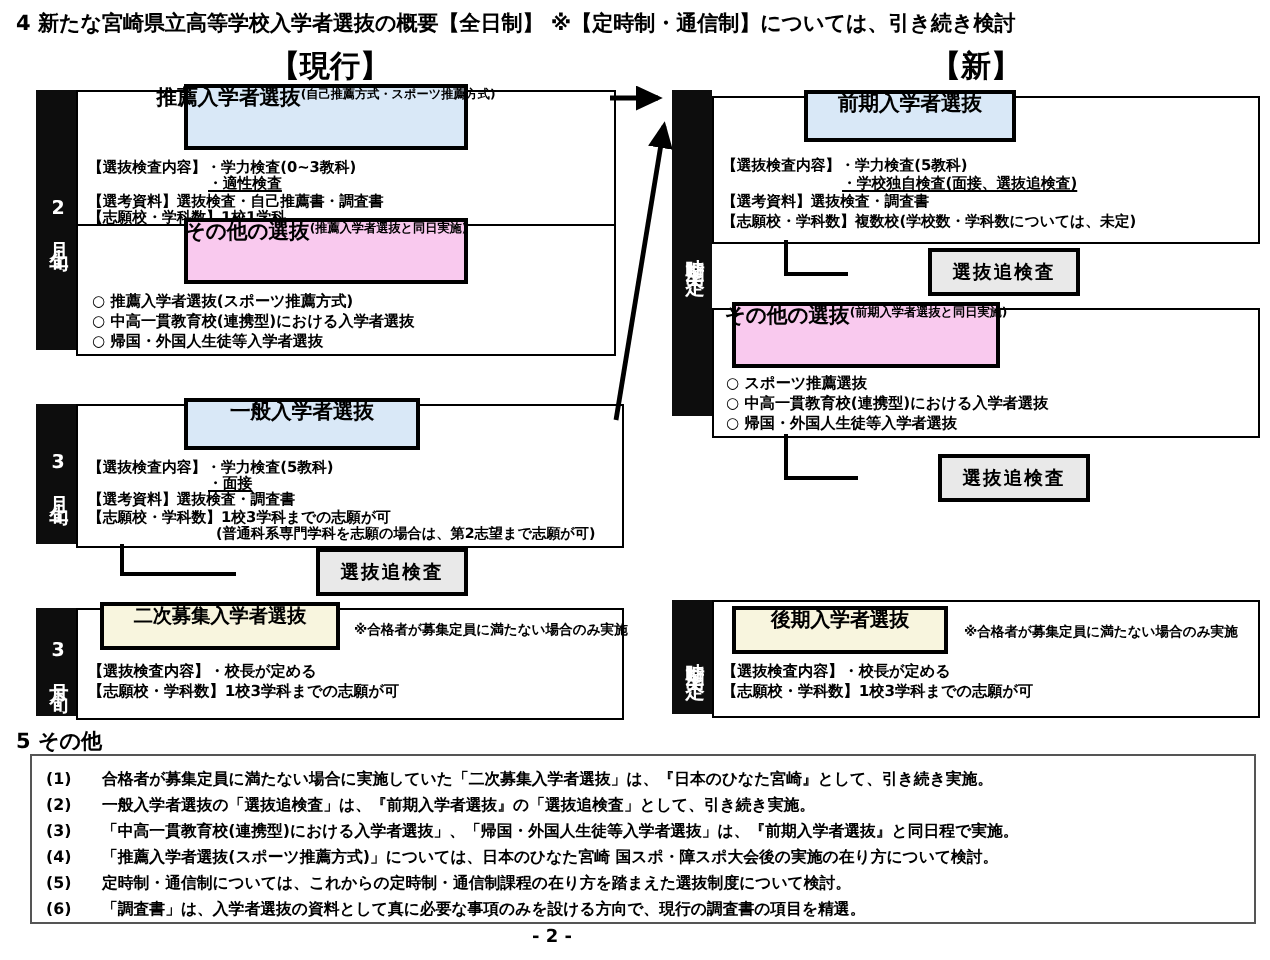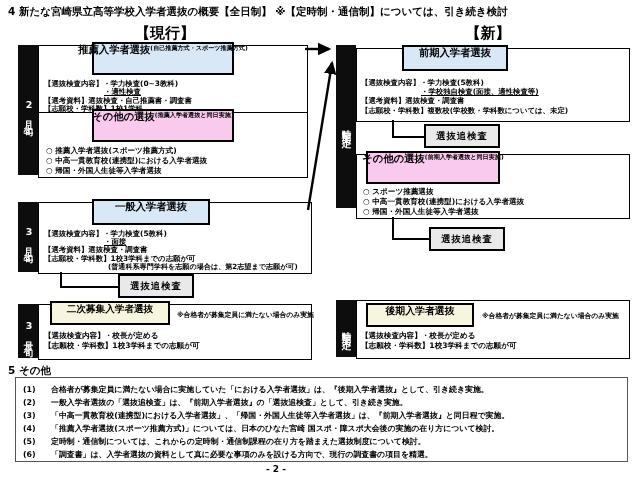--- a/index.html
+++ b/index.html
@@ -42,21 +42,21 @@
   .cE{font-size:7.4px;line-height:9.2px;}
   .cList{font-size:7.6px;line-height:10px;}
   .cD{font-size:7.6px;line-height:10px;}
   .ind1{padding-left:60px;text-decoration:underline;}
   .ind2{padding-left:64px;font-size:7.1px;}
   .note{font-size:6.8px;font-weight:bold;white-space:nowrap;}
   
   .fubox{
     background:#e9e9e9;border:2px solid #000;box-sizing:border-box;
     display:flex;align-items:center;justify-content:center;
-    font-size:9.3px;font-weight:bold;letter-spacing:1px;white-space:nowrap;
+    font-size:9.3px;font-weight:bold;letter-spacing:1px;white-space:nowrap;margin-left:40px;
   }
   .vline,.hline{background:#000;}
   
   .s5-heading{left:8px;top:364px;font-size:10.5px;font-weight:bold;}
   .s5-box{left:15px;top:377px;width:613px;height:85px;border:1px solid #555;box-sizing:border-box;padding:5px 6px 0 7px;}
   .s5row{display:flex;font-size:7.9px;font-weight:bold;line-height:13.1px;}
   .s5num{width:28px;flex:none;}
   .s5txt{white-space:nowrap;}
   .footer{left:0;top:464px;width:552px;text-align:center;font-size:9px;font-weight:bold;}
 </style>
@@ -135,21 +135,21 @@
 </svg>
 
 <div class="abs bar" style="left:336px;top:45px;height:163px;">時期未定</div>
 
 <div class="abs obox" style="left:356px;top:48px;width:272px;height:72px;"></div>
 <div class="abs hdr blue" style="left:402px;top:45px;width:106px;height:26px;">
   <span class="t">前期入学者選抜</span>
 </div>
 <div class="abs content cE" style="left:361px;top:78px;">
   <div class="line">【選抜検査内容】・学力検査(5教科)</div>
-  <div class="line ind1">・学校独自検査(面接、適性検査等)</div>
+  <div class="line ind1">・学校独自検査(面接、選抜追検査)</div>
   <div class="line">【選考資料】選抜検査・調査書</div>
   <div class="line">【志願校・学科数】複数校(学校数・学科数については、未定)</div>
 </div>
 
 <div class="abs vline" style="left:392px;top:120px;width:1.5px;height:17px;"></div>
 <div class="abs hline" style="left:392px;top:136px;width:32px;height:1.5px;"></div>
 <div class="abs fubox" style="left:424px;top:124px;width:76px;height:24px;">選抜追検査</div>
 
 <div class="abs obox" style="left:356px;top:154px;width:272px;height:63px;"></div>
 <div class="abs hdr pink" style="left:366px;top:151px;width:134px;height:33px;">
@@ -174,21 +174,21 @@
 <div class="abs note" style="left:482px;top:311px;">※合格者が募集定員に満たない場合のみ実施</div>
 <div class="abs content cD" style="left:361px;top:331px;">
   <div class="line">【選抜検査内容】・校長が定める</div>
   <div class="line">【志願校・学科数】1校3学科までの志願が可</div>
 </div>
 
 <div class="abs s5-heading">5 その他</div>
 <div class="abs s5-box">
   <div class="s5row">
     <span class="s5num">(1)</span>
-    <span class="s5txt">合格者が募集定員に満たない場合に実施していた「における入学者選抜」は、『後期入学者選抜』として、引き続き実施。</span>
+    <span class="s5txt">合格者が募集定員に満たない場合に実施していた「二次募集入学者選抜」は、『日本のひなた宮崎』として、引き続き実施。</span>
   </div>
   <div class="s5row">
     <span class="s5num">(2)</span>
     <span class="s5txt">一般入学者選抜の「選抜追検査」は、『前期入学者選抜』の「選抜追検査」として、引き続き実施。</span>
   </div>
   <div class="s5row">
     <span class="s5num">(3)</span>
     <span class="s5txt">「中高一貫教育校(連携型)における入学者選抜」、「帰国・外国人生徒等入学者選抜」は、『前期入学者選抜』と同日程で実施。</span>
   </div>
   <div class="s5row">

